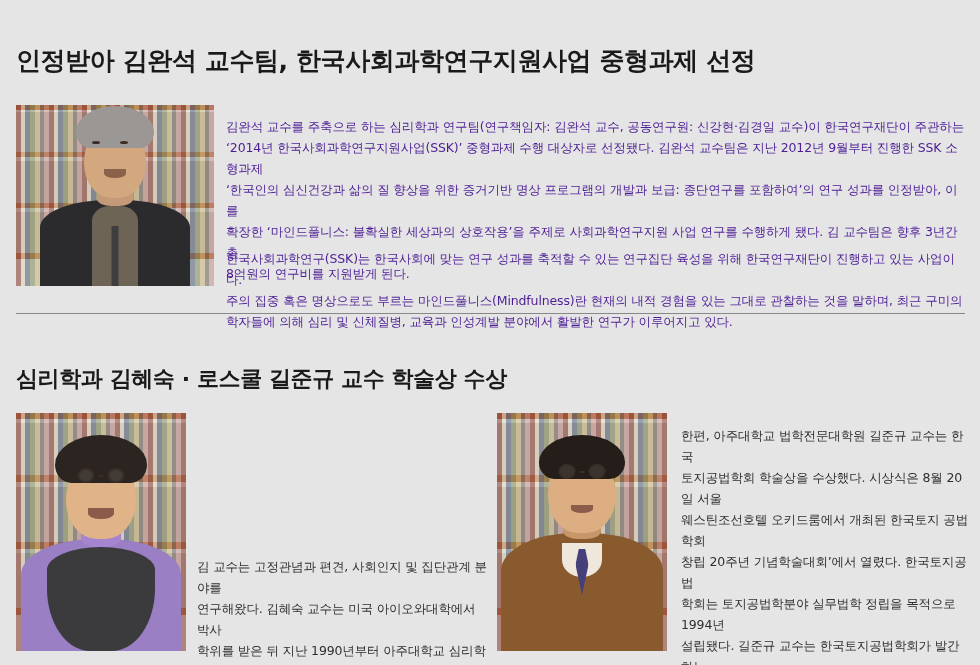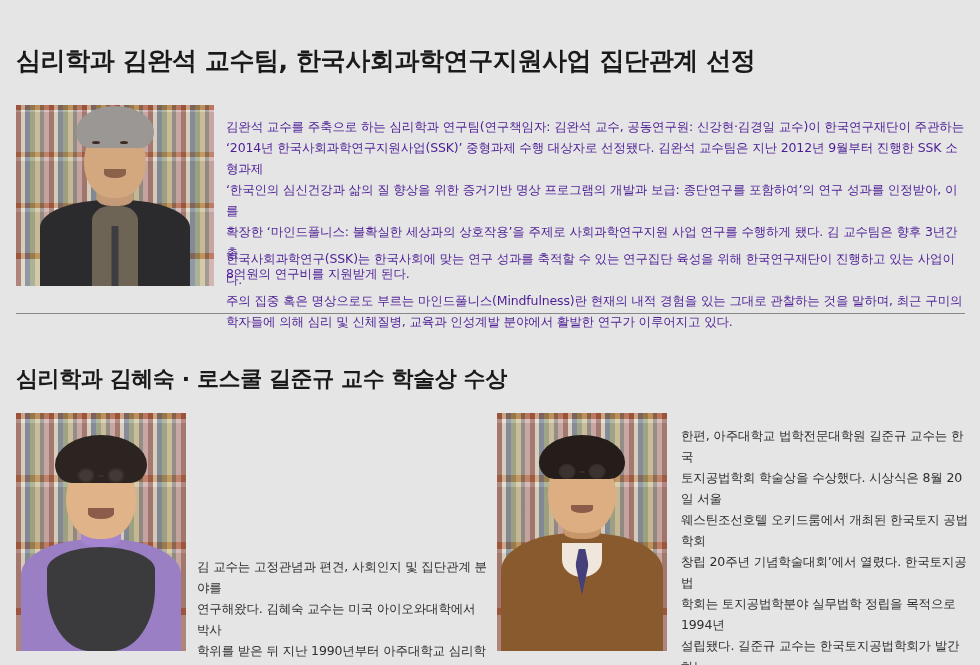--- a/index.html
+++ b/index.html
@@ -179,21 +179,21 @@
               letter-spacing: -0.15px; white-space: pre-line; }
   #article2-left-para1  { left: 197px; top: 412px; width: 290px; }
   #article2-left-para2  { left: 197px; top: 543px; width: 290px; }
   #article2-right-para1 { left: 681px; top: 412px; width: 290px; }
 </style>
 </head>
 <body style="background: rgb(229, 229, 229);">
 
 <div class="page">
 
-  <h1 class="headline" id="article1-headline">심리학과 김완석 교수팀, 한국사회과학연구지원사업 집단관계 선정</h1>
+  <h1 class="headline" id="article1-headline">인정받아 김완석 교수팀, 한국사회과학연구지원사업 중형과제 선정</h1>
 
   <div class="photo" id="photo-kim-wanseok">
     <div class="shelfbg"></div>
     <div class="books"></div>
     <div class="person">
       <div class="torso"></div>
       <div class="neck"></div>
       <div class="head"></div>
       <div class="hair"></div>
       <div class="eye l"></div>

